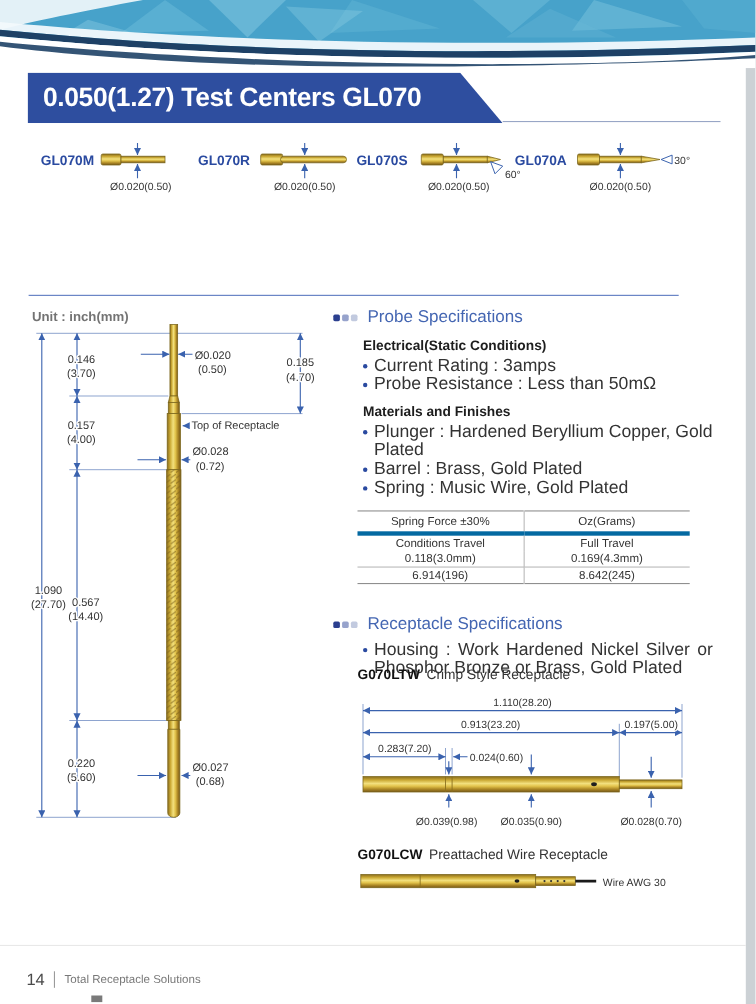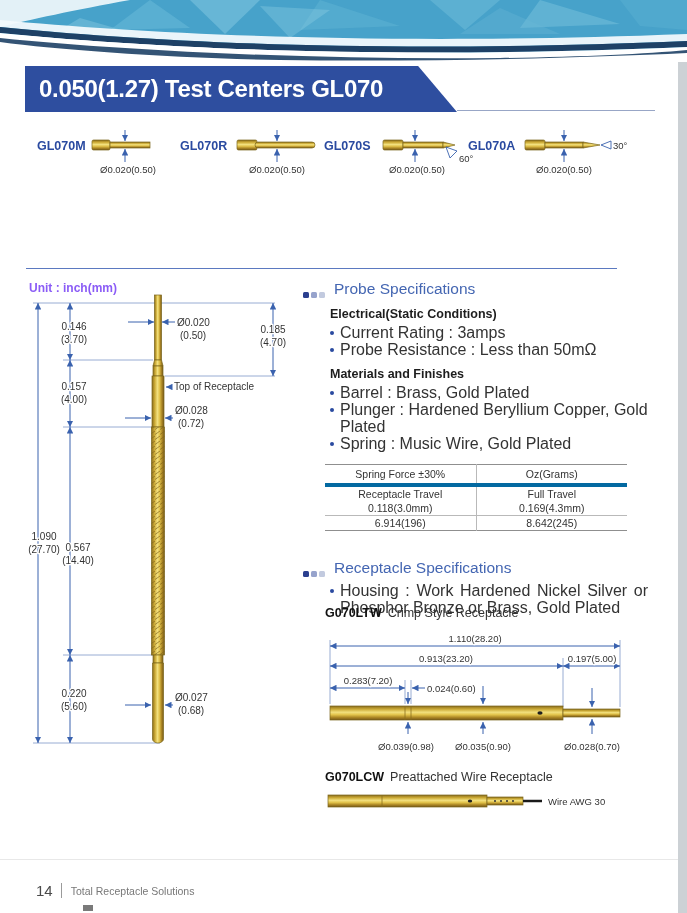--- a/index.html
+++ b/index.html
@@ -10,25 +10,25 @@
   .hero{position:absolute;left:0;top:0;width:687px;height:62px;}
   .title-band{position:absolute;left:25px;top:66px;width:432px;height:46px;background:#2e4e9f;
               clip-path:polygon(0 0,91% 0,100% 100%,0 100%);}
   .title-band span{display:block;line-height:46px;padding-left:14px;color:#fff;font-weight:bold;
                    font-size:24px;letter-spacing:-0.3px;white-space:nowrap;}
   .band-rule{position:absolute;left:457px;top:110px;width:198px;height:1px;background:#98a6c6;}
   
   .variants-svg{position:absolute;left:0;top:126px;}
   
   .divider{position:absolute;left:26px;top:268px;width:591px;height:1px;background:#5b79c0;}
-  .unit-label{position:absolute;left:29px;top:281px;font-size:12px;font-weight:bold;color:#8b5cf6;}
+  .unit-label{position:absolute;left:29px;top:281px;font-size:12px;font-weight:bold;color:#737373;}
   .main-drawing{position:absolute;left:25px;top:290px;}
   
   .right-col{position:absolute;left:303px;top:280px;width:345px;}
-  .sec-head{display:flex;align-items:flex-end;}
+  .sec-head{display:flex;align-items:center;}
   .sec-icon{display:flex;gap:2px;margin-right:9px;}
   .sec-icon i{width:6px;height:6px;border-radius:1.5px;display:block;}
   .sec-icon i:nth-child(1){background:#2b3f8f;}
   .sec-icon i:nth-child(2){background:#97a3cc;}
   .sec-icon i:nth-child(3){background:#c2cadf;}
   .sec-title{font-size:15.5px;color:#4466b2;}
   .sub-head{font-size:12.5px;font-weight:bold;color:#1d1d1d;margin:9px 0 3px 27px;}
   .blt{display:flex;margin-left:27px;line-height:17px;font-size:16px;color:#333;}
   .blt .dot{width:4px;height:4px;border-radius:50%;background:#2a4aa0;margin:7px 6px 0 0;flex:none;}
   .spring-table{border-collapse:collapse;width:302px;margin:12px 0 0 22px;font-size:10.5px;color:#333;
@@ -39,21 +39,21 @@
   .spring-table tr.hdr td{height:16px;border-bottom:4px solid #0369a1;}
   .rsec{margin-top:28px;}
   .housing{width:308px;text-align:justify;}
   .fig-head{position:absolute;left:325px;font-size:12.5px;color:#333;}
   .fig-head b{color:#111;margin-right:6px;}
   .ltw-head{top:606px;} .lcw-head{top:770px;}
   .ltw-svg{position:absolute;left:320px;top:630px;}
   .lcw-svg{position:absolute;left:320px;top:788px;}
   
   .foot-rule{position:absolute;left:0;top:859px;width:678px;height:1px;background:#e8e8e8;}
-  .footer{position:absolute;left:36px;top:882px;display:flex;align-items:center;text-align:center;}
+  .footer{position:absolute;left:24px;top:882px;display:flex;align-items:center;text-align:center;}
   .page-num{font-size:15px;color:#4a4a4a;}
   .foot-sep{width:1px;height:15px;background:#9a9a9a;margin:0 9px 0 8px;}
   .tagline{font-size:10.5px;color:#787878;}
   .smudge{position:absolute;left:83px;top:905px;width:10px;height:6px;background:#4e4e4e;opacity:.75;}
   
   .ext{stroke:#7e97c8;stroke-width:0.8;}
   .dim{stroke:#3a62ae;stroke-width:1;}
   .dimtxt{font-family:"Liberation Sans",sans-serif;font-size:9.5px;fill:#333;
           paint-order:stroke;stroke:#fff;stroke-width:2.5px;stroke-linejoin:round;}
   .dimtxt10{font-family:"Liberation Sans",sans-serif;font-size:10px;fill:#333;
@@ -265,39 +265,39 @@
         <span class="dot"></span>
         <span>Current Rating : 3amps</span>
       </div>
     <div class="blt">
         <span class="dot"></span>
         <span>Probe Resistance : Less than 50mΩ</span>
       </div>
     <div class="sub-head">Materials and Finishes</div>
     <div class="blt">
         <span class="dot"></span>
+        <span>Plunger : Hardened Beryllium Copper, Gold Plated</span>
+      </div>
+    <div class="blt">
+        <span class="dot"></span>
         <span>Barrel : Brass, Gold Plated</span>
-      </div>
-    <div class="blt">
-        <span class="dot"></span>
-        <span>Plunger : Hardened Beryllium Copper, Gold Plated</span>
       </div>
     <div class="blt">
         <span class="dot"></span>
         <span>Spring : Music Wire, Gold Plated</span>
       </div>
 
     <table class="spring-table">
       <tbody>
           <tr class="hdr">
         <td>Spring Force ±30%</td>
         <td>Oz(Grams)</td>
       </tr>
       <tr>
-        <td>Receptacle Travel</td>
+        <td>Conditions Travel</td>
         <td>Full Travel</td>
       </tr>
       <tr class="sep">
         <td>0.118(3.0mm)</td>
         <td>0.169(4.3mm)</td>
       </tr>
       <tr>
         <td>6.914(196)</td>
         <td>8.642(245)</td>
       </tr>

